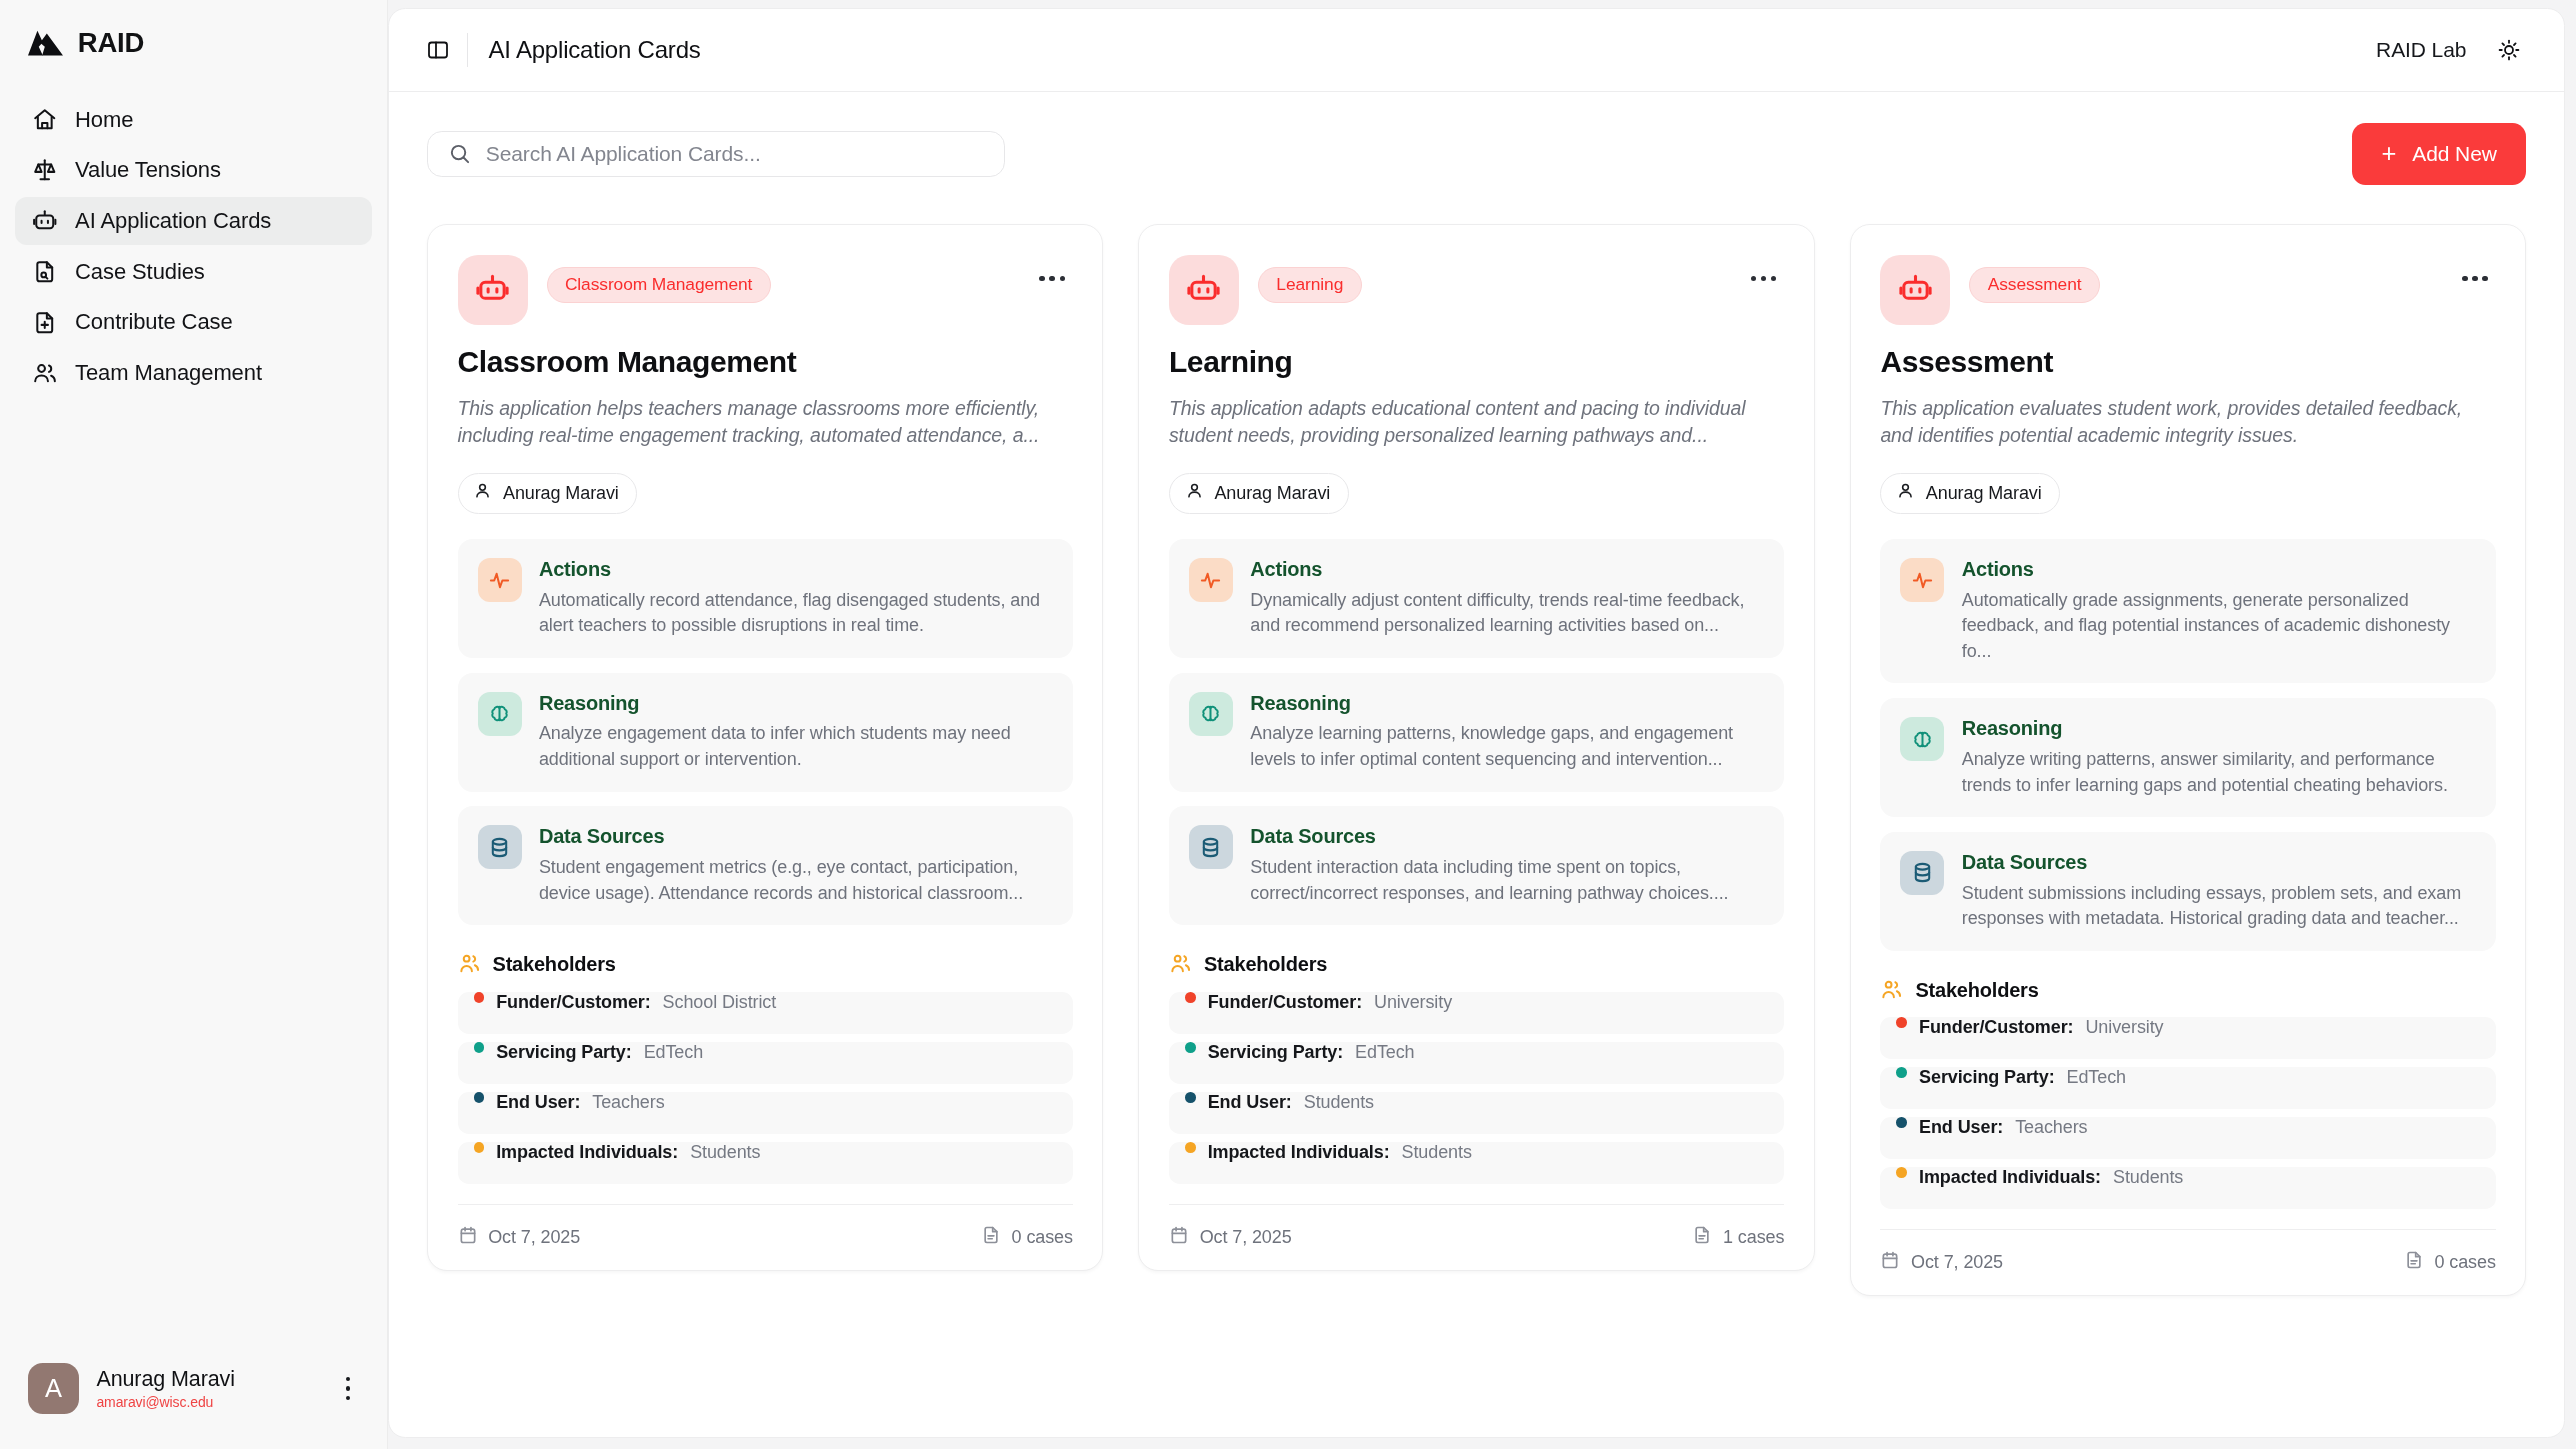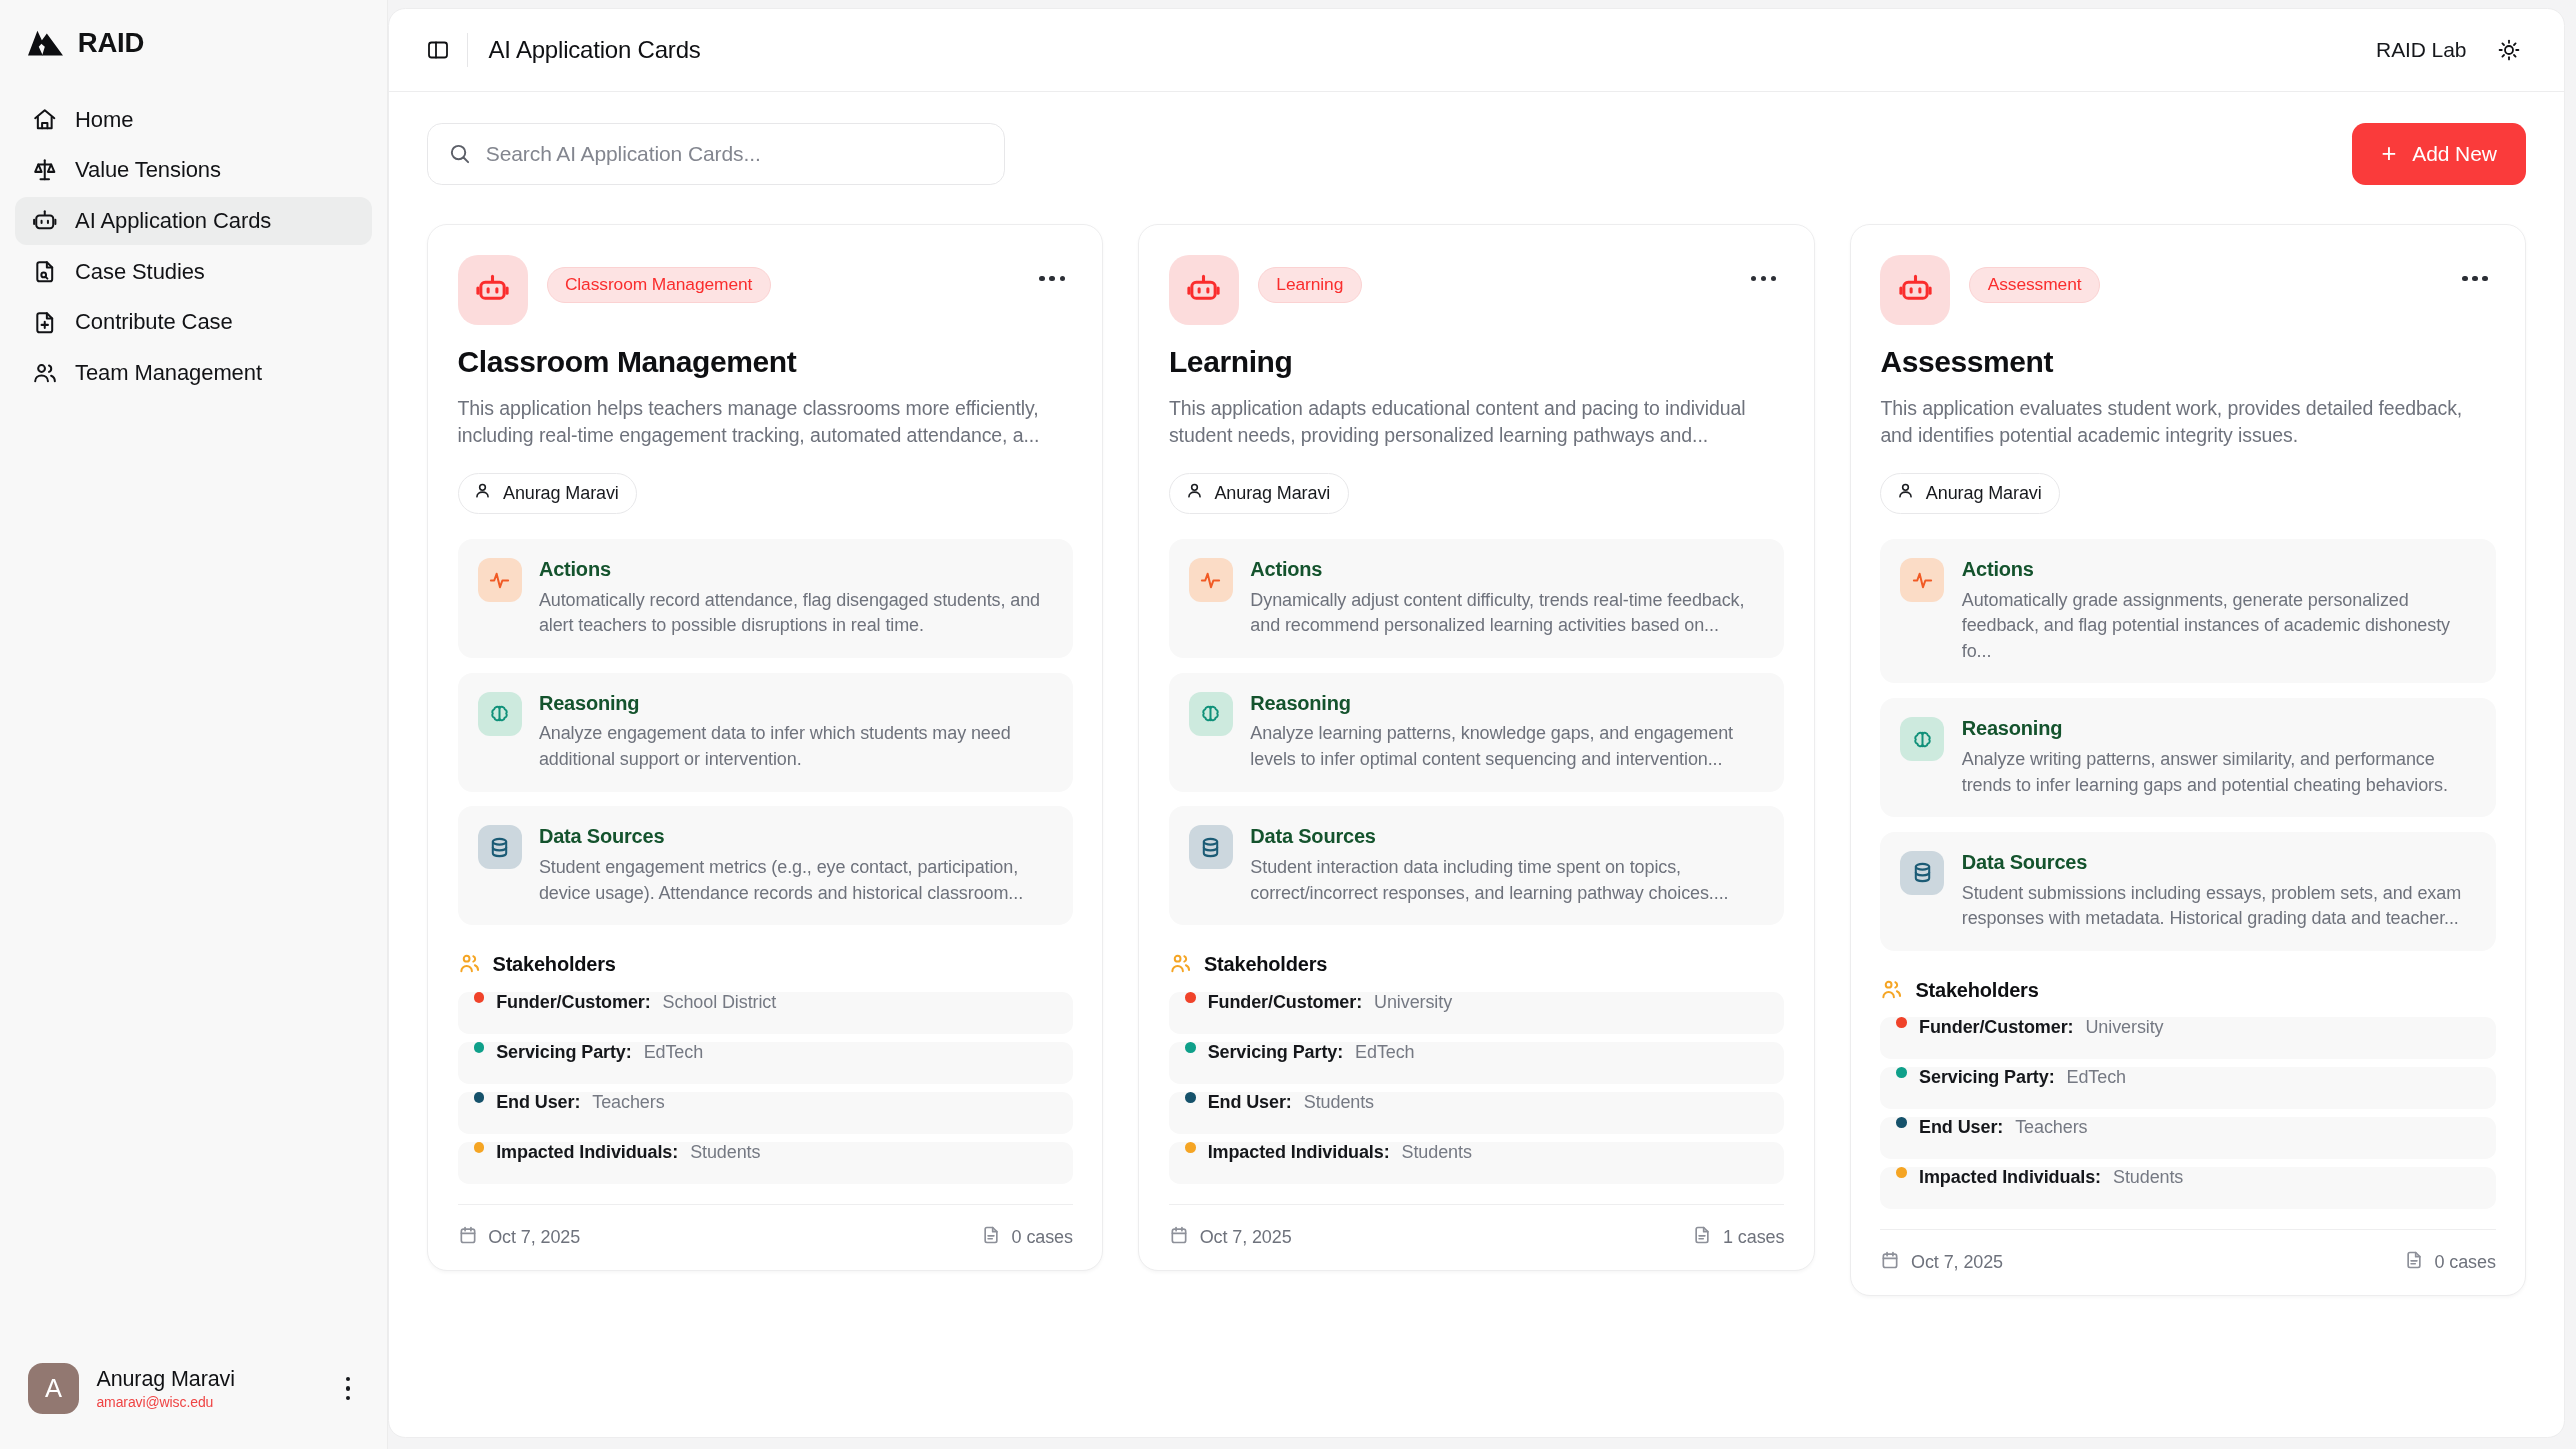--- a/index.html
+++ b/index.html
@@ -77,21 +77,21 @@
   .icon-btn svg { stroke: #101114; stroke-width: 1.8; fill: none; stroke-linecap: round; stroke-linejoin: round; }
   .vdiv { width: 1.3px; height: 34px; background: #e6e6e8; margin: 0 20px 0 10.7px; }
   .page-title { font-size: 24px; color: #0f1013; letter-spacing: -0.2px; }
   .topbar-right { margin-left: auto; display: flex; align-items: center; gap: 24px; }
   .lab-name { font-size: 21px; color: #16181c; letter-spacing: -0.1px; cursor: pointer; }
 
   .content { flex: 1 1 auto; overflow: hidden; padding: 31px 38px 0 38px; }
 
   .toolbar { display: flex; align-items: center; height: 62px; margin-bottom: 39px; }
   .search {
-    width: 578px; height: 62px;
+    width: 578px; height: 46px;
     border: 1.3px solid #e7e7e9; border-radius: 14.8px;
     background: #fff; display: flex; align-items: center; gap: 14.8px;
     padding: 0 20px;
   }
   .search svg { width: 23px; height: 23px; stroke: #5c5f68; stroke-width: 2; fill:none; stroke-linecap:round; stroke-linejoin:round; flex: 0 0 23px;}
   .search input {
     border: 0; outline: 0; font-size: 21px; color: #14161a; width: 100%;
     font-family: "Liberation Sans", sans-serif; background: transparent; letter-spacing: -0.1px;
   }
   .search input::placeholder { color: #83868f; }
@@ -128,20 +128,21 @@
     font-size: 17.4px; padding: 6.7px 17.4px; letter-spacing: -0.1px;
     white-space: nowrap;
   }
   .kebab-h { margin-left: auto; margin-top: 13.4px; display: flex; gap: 4.7px; align-items: center; cursor: pointer; padding: 8px; }
   .kebab-h i { width: 5.4px; height: 5.4px; border-radius: 50%; background: #2c2f36; display:block; }
 
   .card-title { font-size: 30px; font-weight: 700; color: #0e0f12; margin-top: 20px; letter-spacing: -0.4px; }
   .card-desc {
     font-size: 19.5px; line-height: 1.42; color: #6e727c; margin-top: 16px;
     letter-spacing: -0.1px;
+    font-style: italic;
   }
   .author-chip {
     display: inline-flex; align-items: center; gap: 10.7px;
     border: 1.3px solid #e8e8ea; border-radius: 670px;
     padding: 7.4px 17.4px 7.4px 14.8px; margin-top: 23px;
     font-size: 18px; color: #17191d; letter-spacing: -0.1px;
   }
   .author-chip svg { width: 19px; height: 19px; stroke: #1b1d21; stroke-width: 2; fill:none; stroke-linecap:round; stroke-linejoin:round; }
 
   .sections { margin-top: 25.5px; display: flex; flex-direction: column; gap: 14.8px; }

